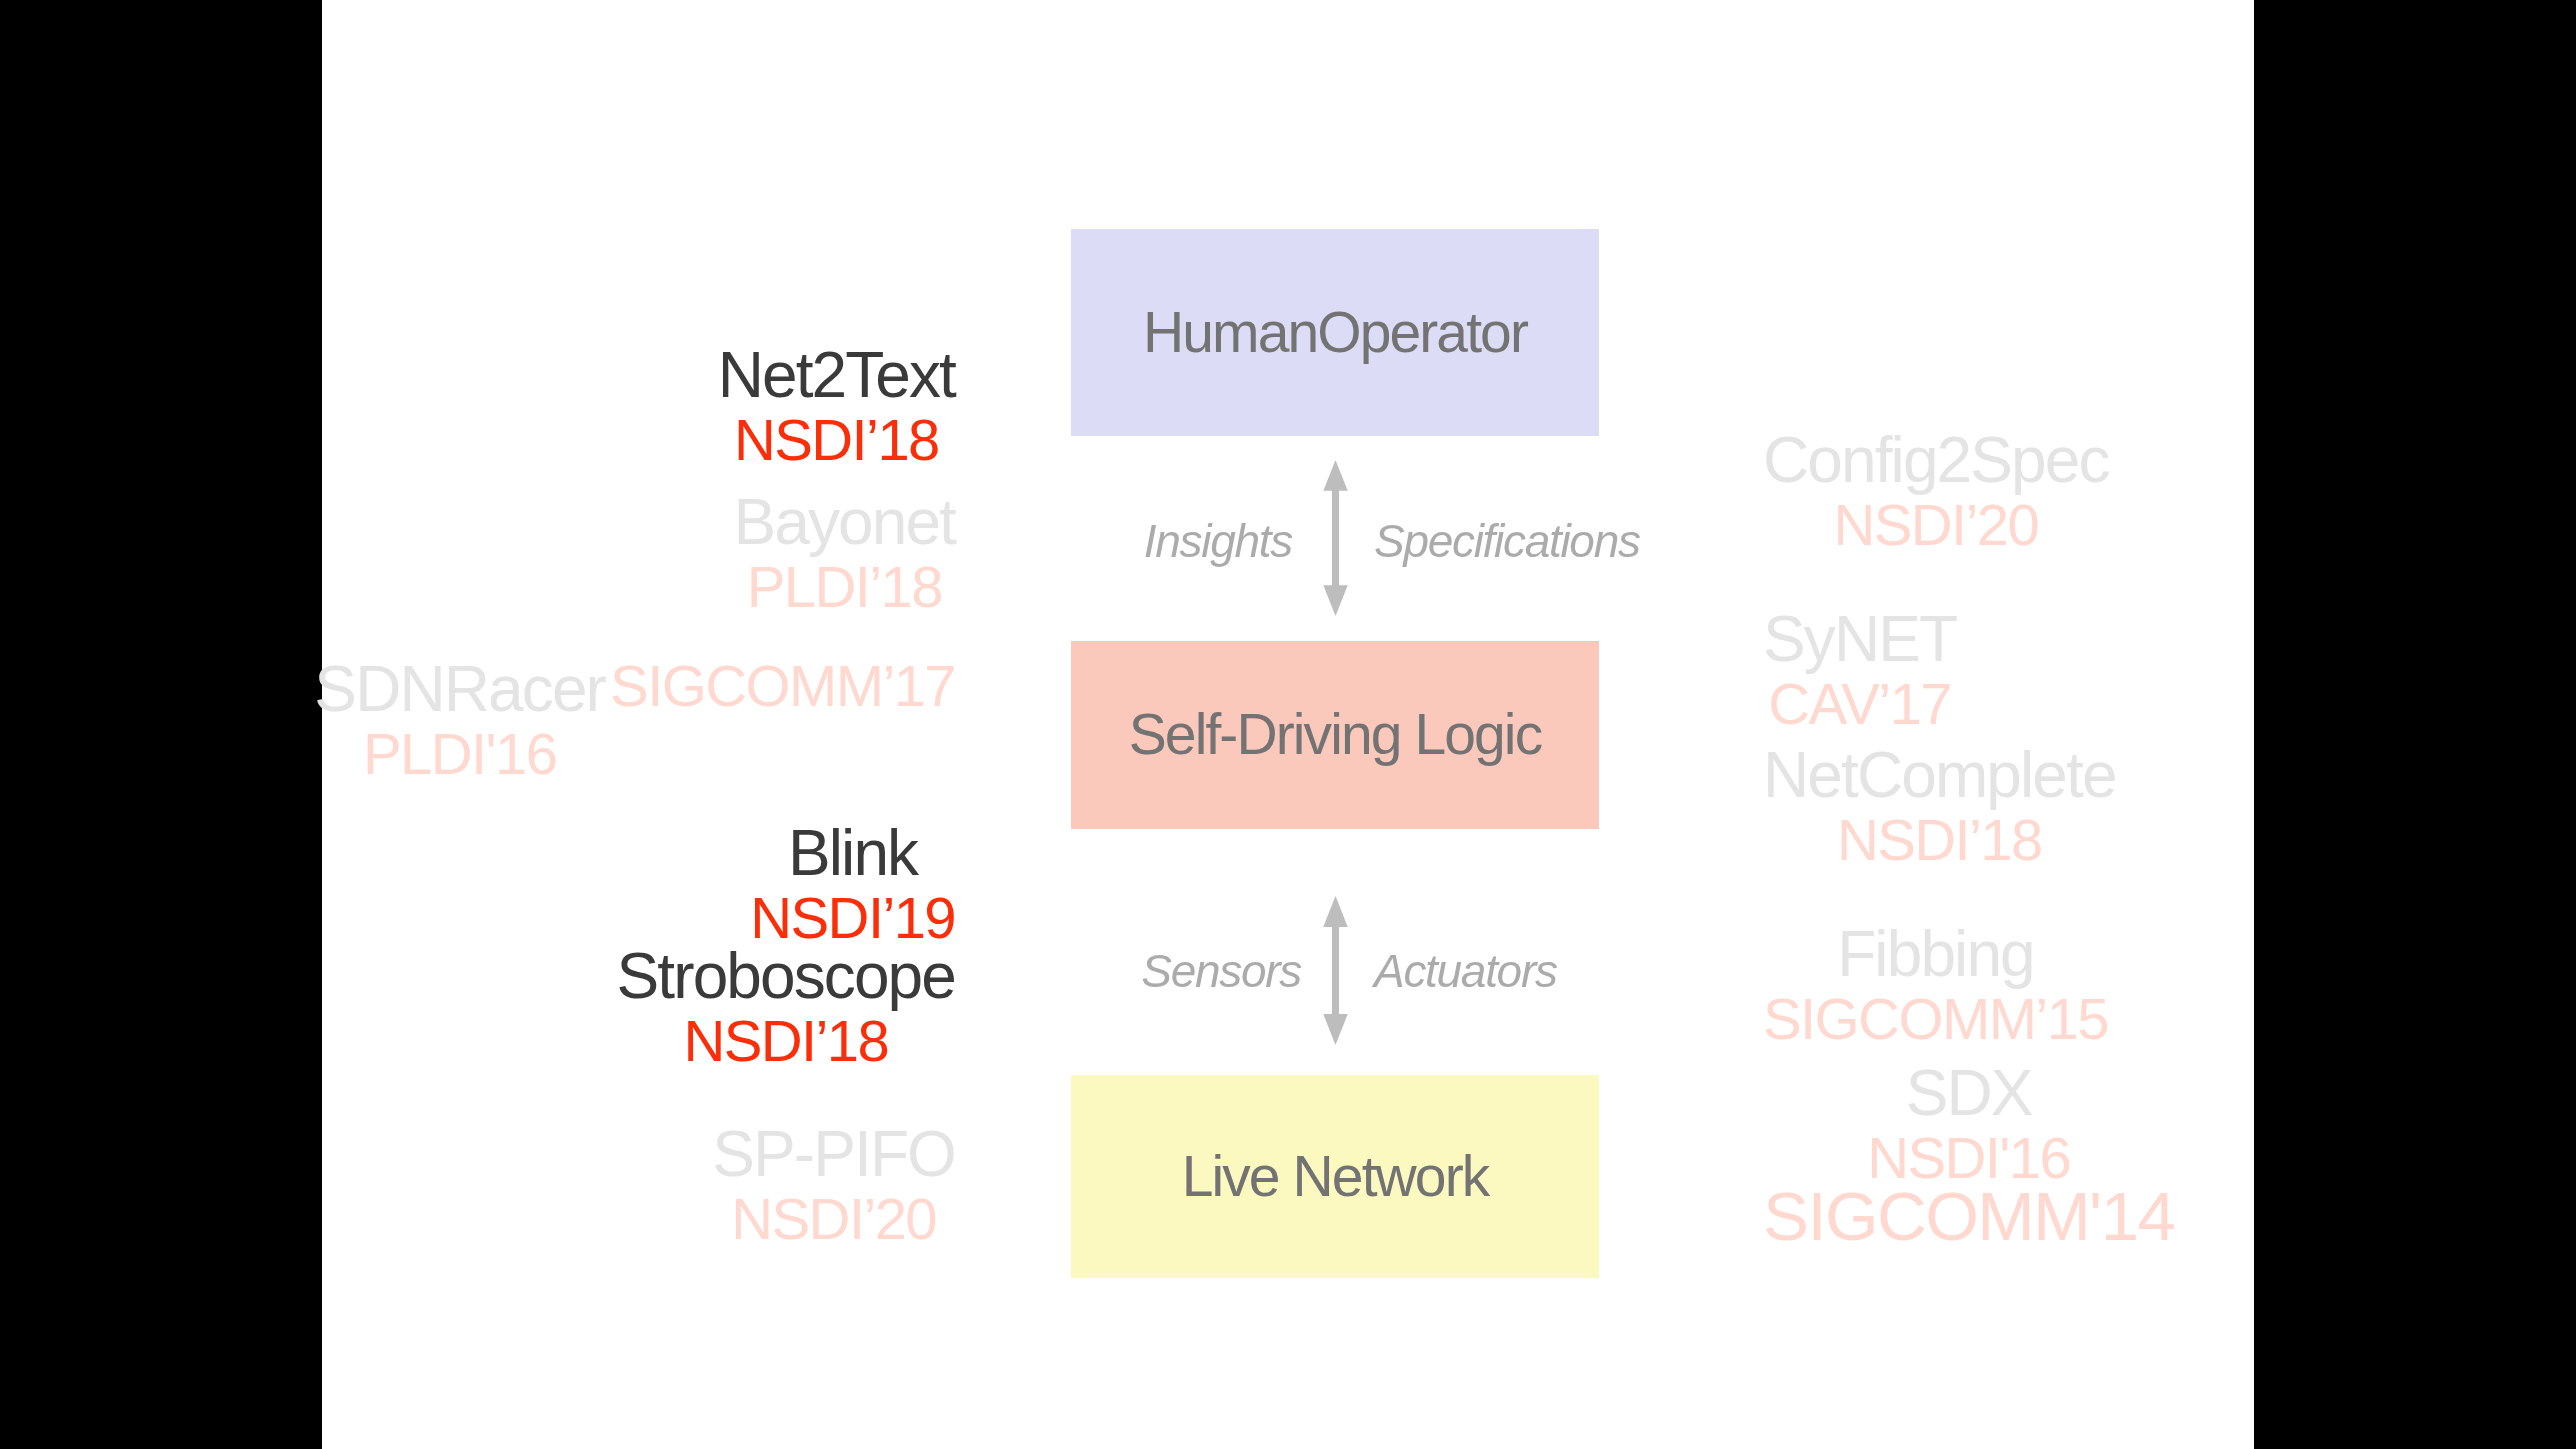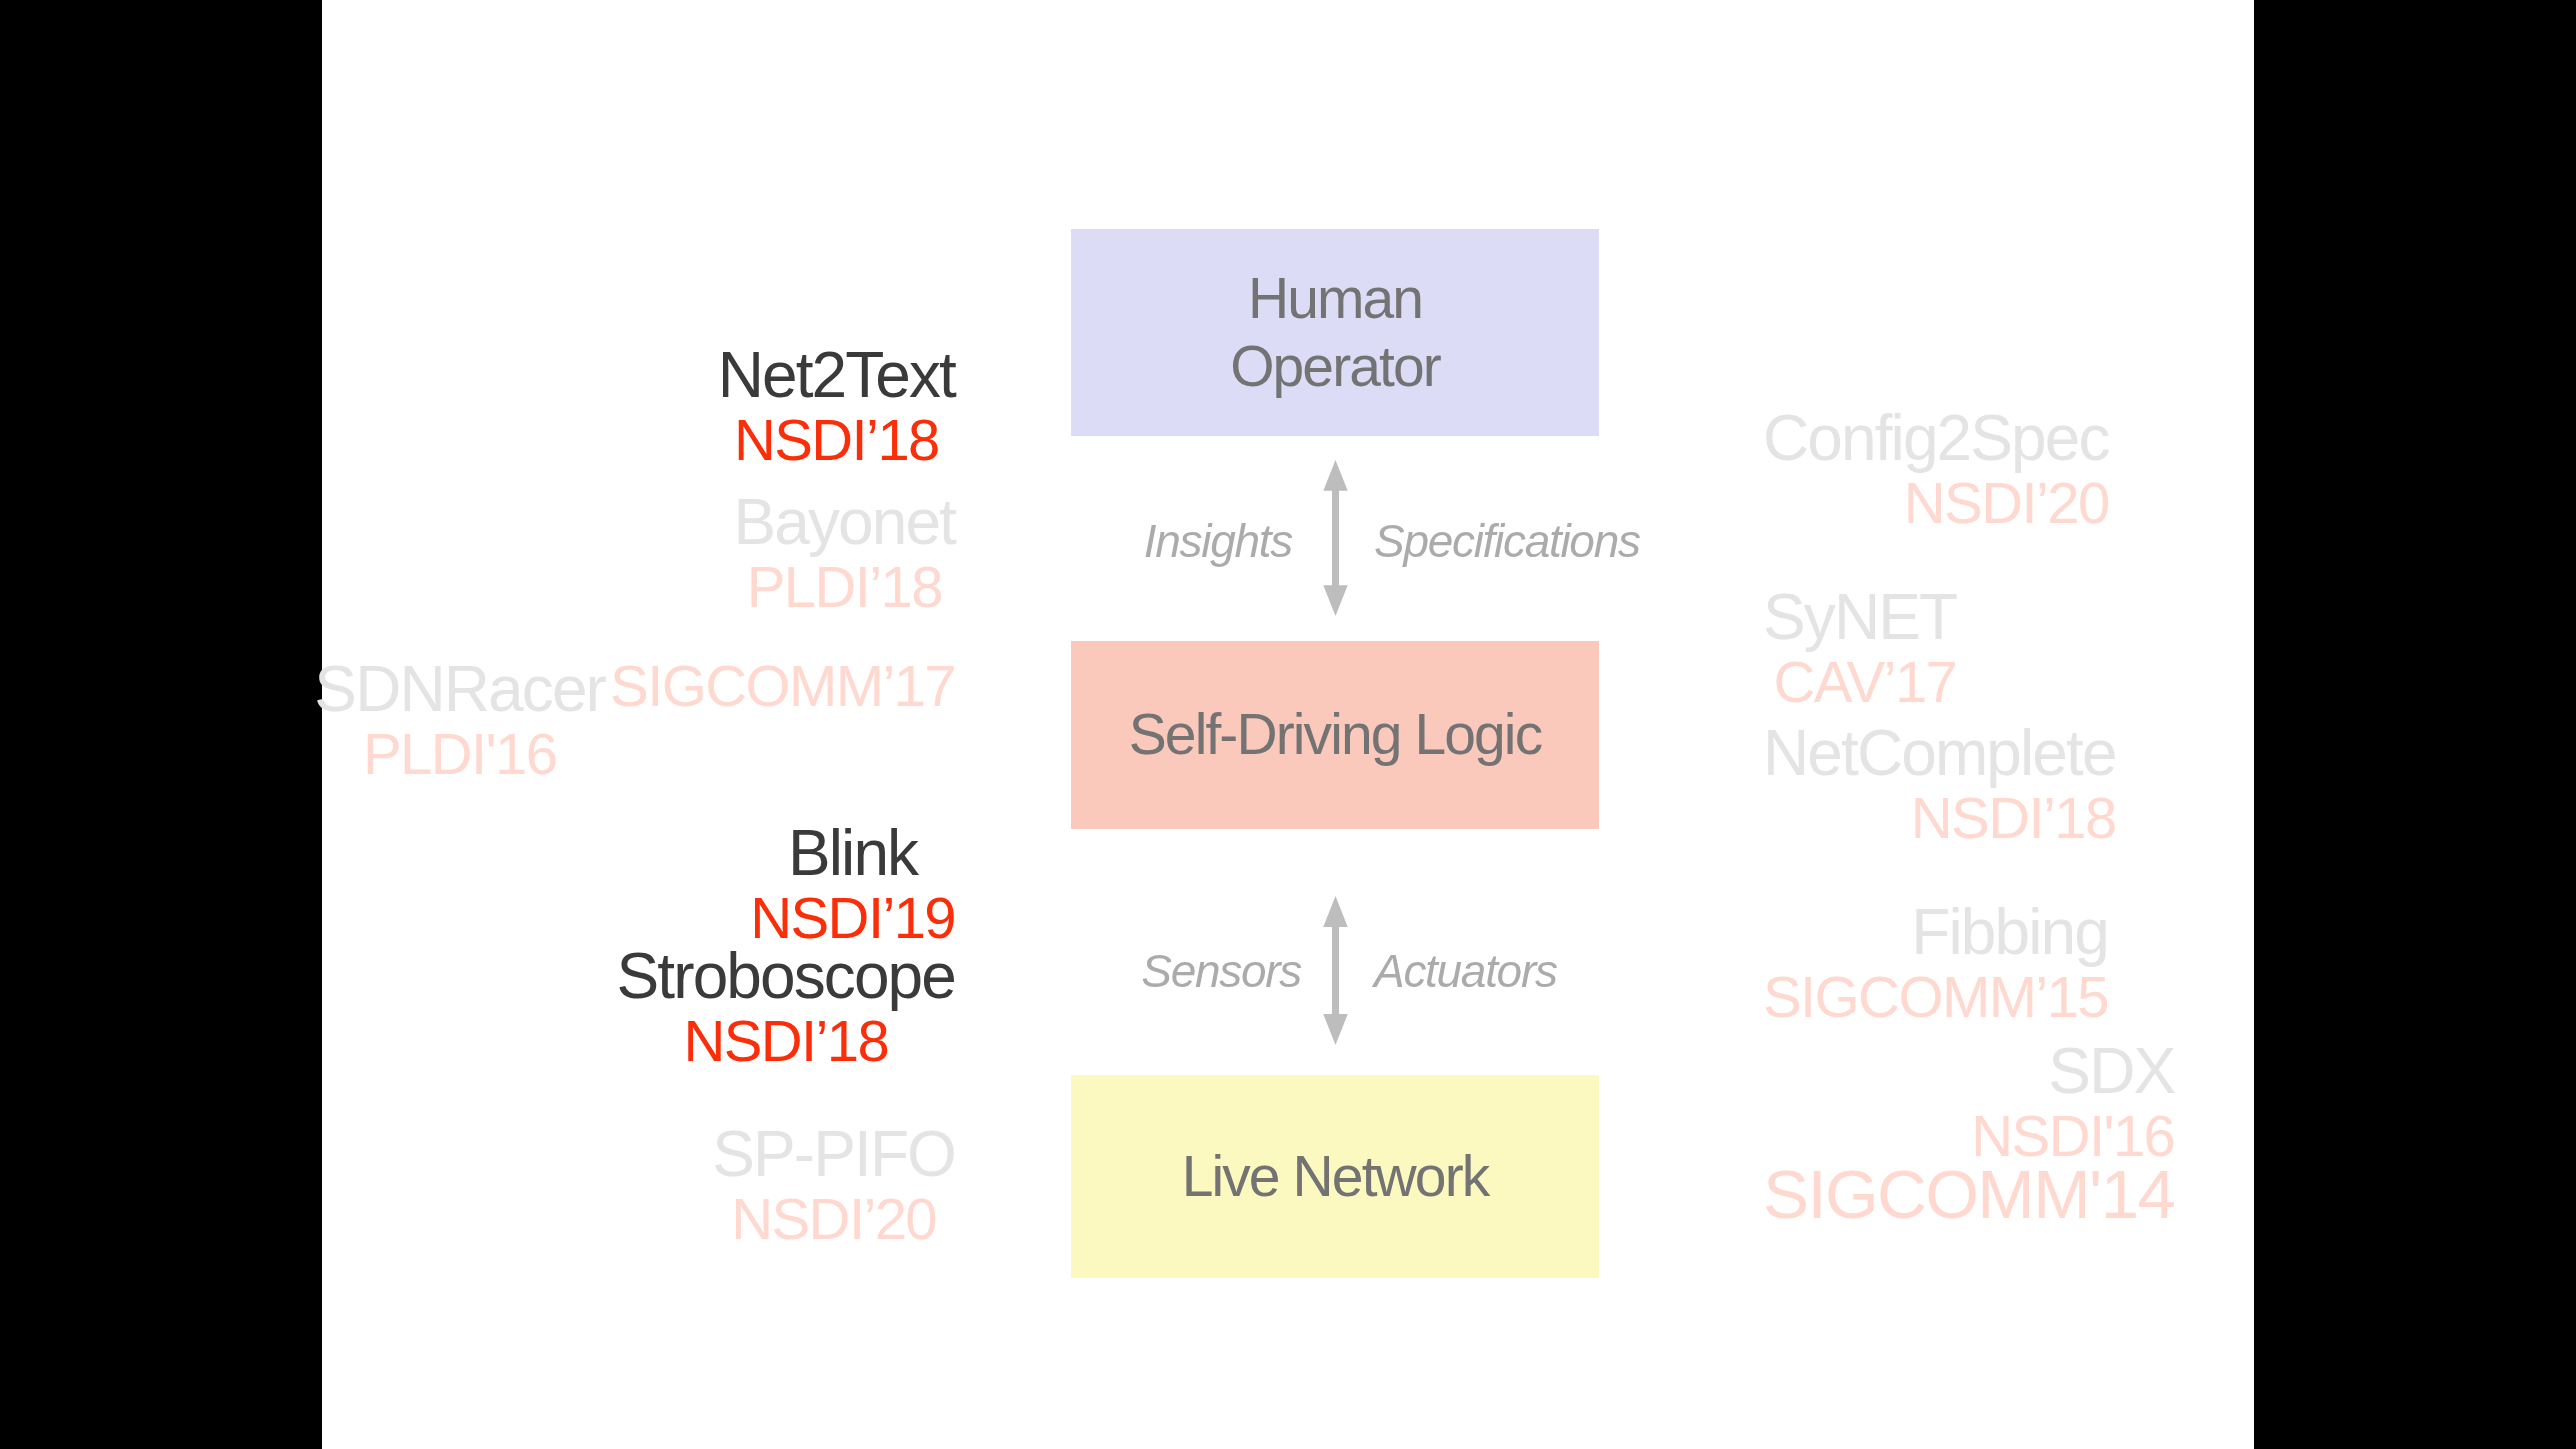--- a/index.html
+++ b/index.html
@@ -10,21 +10,21 @@
     font-family: "Liberation Sans", sans-serif;
     overflow: hidden;
   }
   .slide {
     position: absolute; left: 322px; top: 0;
     width: 1932px; height: 1449px;
     background: #ffffff;
   }
   .box {
     position: absolute; left: 749px; width: 528px;
-    display: flex; flex-direction: column;
+    display: flex; flex-direction: row;
     align-items: center; justify-content: center;
     text-align: center;
     color: #737373;
     font-size: 57px; letter-spacing: -1.9px; line-height: 1.18;
   }
   .box-human   { top: 229px;  height: 207px; background: #dcdcf6; }
   .box-logic   { top: 641px;  height: 188px; background: #fbc8bc; }
   .box-network { top: 1075px; height: 203px; background: #fbf9c0; }
   .arrow { position: absolute; left: 994px; }
   .arrow-1 { top: 460px; }
@@ -39,21 +39,21 @@
   }
   .lbl-insights       { right: 962px; top: 506px;  text-align: right; }
   .lbl-specifications { left: 1052px;  top: 506px;  }
   .lbl-sensors        { right: 953px; top: 936px; text-align: right; }
   .lbl-actuators      { left: 1052px;  top: 936px; }
   .project { position: absolute; white-space: nowrap; }
   .project .pname  { font-size: 64px; letter-spacing: -1.9px;   line-height: 68px; }
   .project .pvenue { font-size: 58px;  letter-spacing: -1.6px; line-height: 61px;  }
   .project .pvenue2 { font-size: 69px; letter-spacing: -1.6px; line-height: 57px;  }
   .right-align { text-align: center; }
-  .left-align  { text-align: right; }
+  .left-align  { text-align: center; margin-top: 22px; }
   .active .pname  { color: #3a3a3a; }
   .active .pvenue { color: #fb2e0a; }
   .faded .pname   { color: #e4e4e4; }
   .faded .pvenue, .faded .pvenue2 { color: #ffd9cf; }
   
   .p-net2text    { right: 1299px; top: 341px;  }
   .p-bayonet     { right: 1299px; top: 488px;  }
   .p-sdnracer    { right: 1649px; top: 655px; }
   .p-swift       { right: 1299px; top: 655px; }
   .p-blink       { right: 1299px; top: 819px; }

